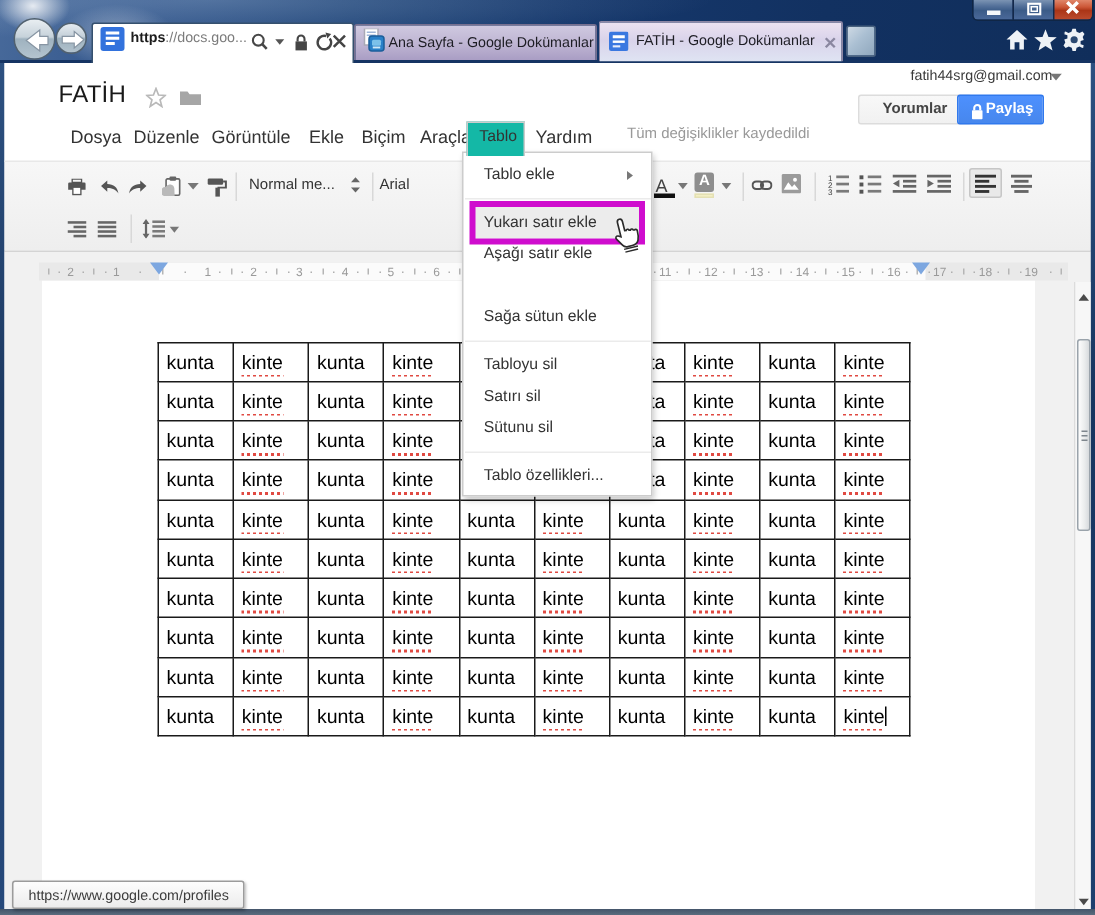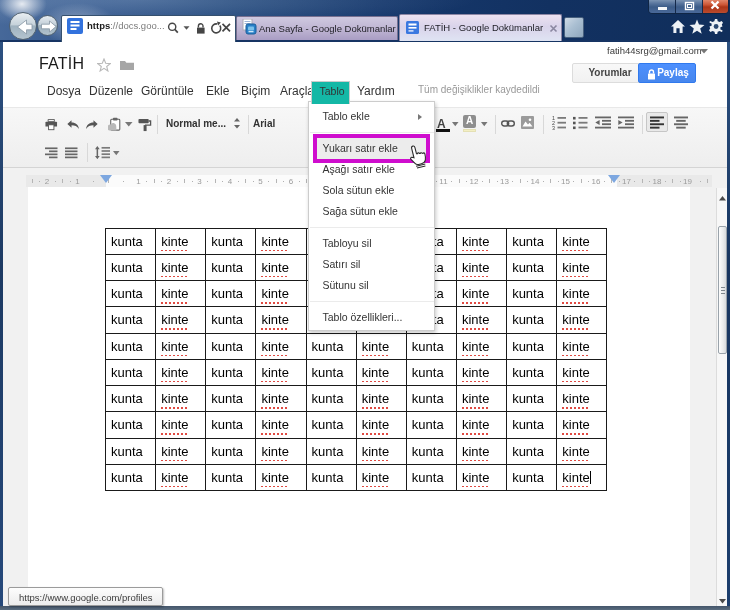--- a/index.html
+++ b/index.html
@@ -53,21 +53,21 @@
 .bpay{left:635px;width:58px;background:linear-gradient(#4d90fe,#4787ed);border:1px solid #3079ed;color:#fff;line-height:18px}
 .mi{position:absolute;top:42px;font-size:12px;color:#333}
 .msave{position:absolute;left:415px;top:42px;font-size:10px;color:#999}
 
 .tbox{position:absolute;left:307.5px;top:39px;width:39px;height:23px;background:#14b8a6;border:1px solid #ccc;border-bottom:none;z-index:60}
 .tbox span{position:absolute;left:8px;top:3px;font-size:10.5px;color:#333}
 
 .tb{position:absolute;left:3px;top:107px;width:724px;height:61px;background:linear-gradient(#f7f7f7,#eeeeee);border-top:1px solid #e8e8e8;border-bottom:1px solid #d4d4d4}
 .sep{position:absolute;width:1px;height:19px;background:#d8d8d8}
 .ticon{position:absolute}
-.tbt{position:absolute;font-weight:bold;color:#333;font-size:10px;white-space:nowrap}
+.tbt{position:absolute;font-weight:normal;color:#333;font-size:10px;white-space:nowrap}
 
 .canvas{position:absolute;left:3px;top:168px;width:724px;height:438px;background:#f1f1f1}
 .page{position:absolute;left:25px;top:19px;width:662px;height:419px;background:#fff}
 .ruler{position:absolute;left:23px;top:7px;width:686px;height:12px;background:#e9e9e9;overflow:hidden}
 .rulw{position:absolute;left:80px;top:0;width:511px;height:12px;background:#fbfbfb}
 .rn{position:absolute;top:1.5px;width:12px;text-align:center;font-size:8px;color:#9a9a9a}
 .rt{position:absolute;top:4px;width:1px;height:4px;background:#b5b5b5}
 .rd{position:absolute;top:6px;width:1px;height:1px;background:#b0b0b0}
 .rmark{position:absolute;top:0;width:0;height:0;border-left:6px solid transparent;border-right:6px solid transparent;border-top:8px solid #7da7e0}
 
@@ -587,21 +587,20 @@
         <path d="M0 0 H7 L3.5 4.5 Z" fill="#4a4a4a"></path>
       </svg>
 </div>
 
 <div class="menu">
   <div class="it" style="top:4px">Tablo ekle<span class="subarr"></span></div>
   <div class="ms" style="top:30px"></div>
   <div class="hov"></div>
   <div class="it" style="top:57px">Aşağı satır ekle</div>
   <div class="it" style="top:36px">Yukarı satır ekle</div>
-  <div class="it" style="top:78px">Sola sütun ekle</div>
   <div class="it" style="top:99px">Sağa sütun ekle</div>
   <div class="ms" style="top:125px"></div>
   <div class="it" style="top:152px">Satırı sil</div>
   <div class="it" style="top:131px">Tabloyu sil</div>
   <div class="it" style="top:173px">Sütunu sil</div>
   <div class="ms" style="top:199px"></div>
   <div class="it" style="top:205px">Tablo özellikleri...</div>
   <div class="mag"></div>
 </div>
 <svg class="ab" style="left:407px;top:144px;z-index:56" width="22" height="26" viewBox="0 0 22 26">

